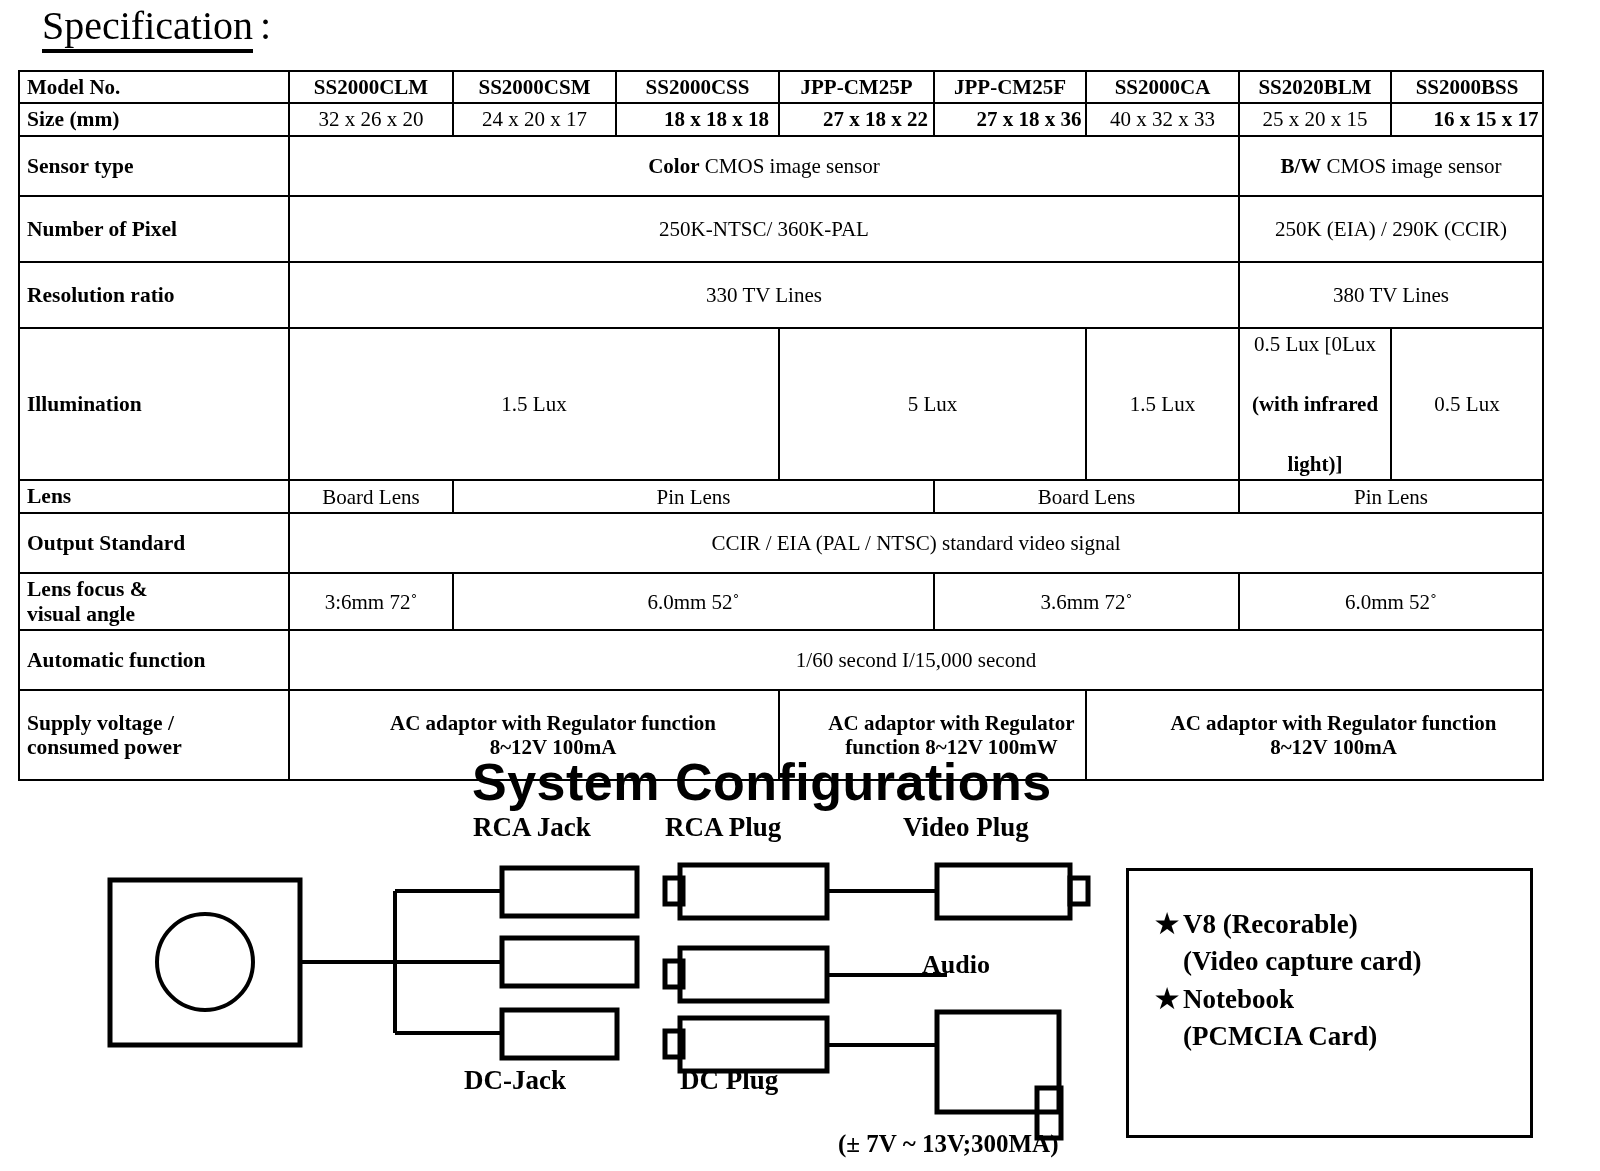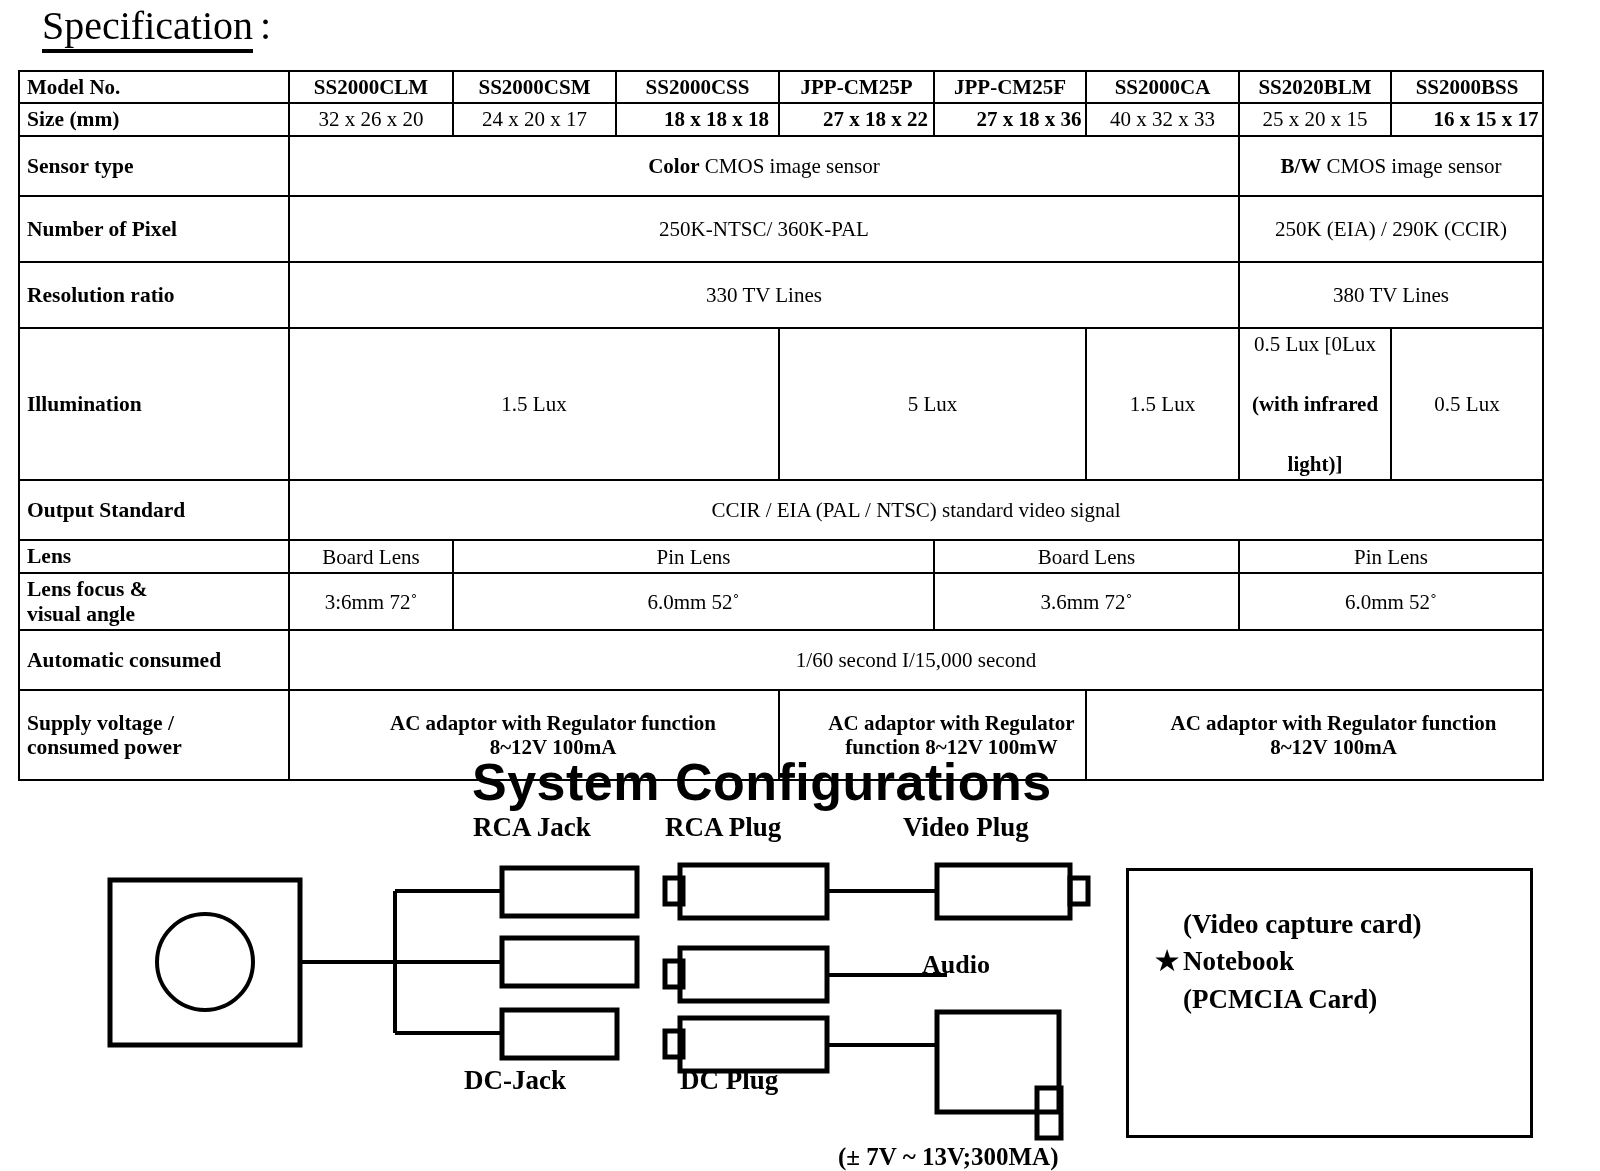--- a/index.html
+++ b/index.html
@@ -100,21 +100,20 @@
     font-family: "Liberation Serif", serif;
     font-weight: bold;
     font-size: 27px;
     white-space: nowrap;
   }
   .dlabel.big {
     font-size: 26px;
   }
   .dlabel.volt {
     font-size: 25px;
-    margin-top: 13px;
   }
 
   
   .devbox {
     position: absolute;
     left: 1126px;
     top: 868px;
     width: 407px;
     height: 270px;
     border: 3px solid #000;
@@ -204,45 +203,45 @@
       <td class="tall">1.5 Lux</td>
       <td class="tall ir-cell">
         <div class="l1">0.5 Lux [0Lux</div>
         <div class="l2">(with infrared</div>
         <div class="l3">light)]</div>
       </td>
       <td class="tall">0.5 Lux</td>
     </tr>
 
     <tr>
-      <td class="rowhead">Output Standard</td>
-      <td colspan="8" class="mid">CCIR / EIA (PAL / NTSC) standard video signal</td>
-    </tr>
-
-    <tr>
       <td class="rowhead">Lens</td>
       <td>Board Lens</td>
       <td colspan="3">Pin Lens</td>
       <td colspan="2">Board Lens</td>
       <td colspan="2">Pin Lens</td>
     </tr>
 
     <tr>
+      <td class="rowhead">Output Standard</td>
+      <td colspan="8" class="mid">CCIR / EIA (PAL / NTSC) standard video signal</td>
+    </tr>
+
+    <tr>
       <td class="rowhead two-line">
         <div>Lens focus &amp;</div>
         <div>visual angle</div>
       </td>
       <td>3:6mm 72˚</td>
       <td colspan="3">6.0mm 52˚</td>
       <td colspan="2">3.6mm 72˚</td>
       <td colspan="2">6.0mm 52˚</td>
     </tr>
 
     <tr>
-      <td class="rowhead">Automatic consumed</td>
+      <td class="rowhead">Automatic function</td>
       <td colspan="8" class="mid">1/60 second   I/15,000 second</td>
     </tr>
 
     <tr>
       <td class="rowhead two-line">
         <div>Supply voltage /</div>
         <div>consumed power</div>
       </td>
       <td colspan="3" class="b two-line" style="height:82px">
         <div>AC adaptor with Regulator function</div>
@@ -304,16 +303,17 @@
   <div class="dlabel" style="left:665px; top:-8px;">RCA Plug</div>
   <div class="dlabel" style="left:903px; top:-8px;">Video Plug</div>
   <div class="dlabel big" style="left:922px; top:130px;">Audio</div>
   <div class="dlabel" style="left:464px; top:245px;">DC-Jack</div>
   <div class="dlabel" style="left:680px; top:245px;">DC Plug</div>
   <div class="dlabel volt" style="left:838px; top:310px;">(± 7V ~ 13V;300MA)</div>
 </div>
 
 <div class="devbox"></div>
 <div class="devlist">
+  <div class="row"><span class="star">★</span><span>V8 (Recorable)</span></div>
   <div class="sub">(Video capture card)</div>
   <div class="row"><span class="star">★</span><span>Notebook</span></div>
   <div class="sub">(PCMCIA Card)</div>
 </div>
 
 </body></html>

